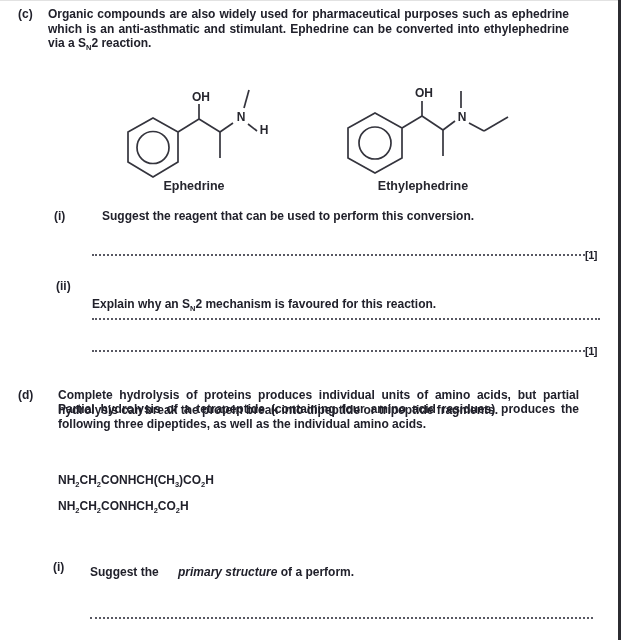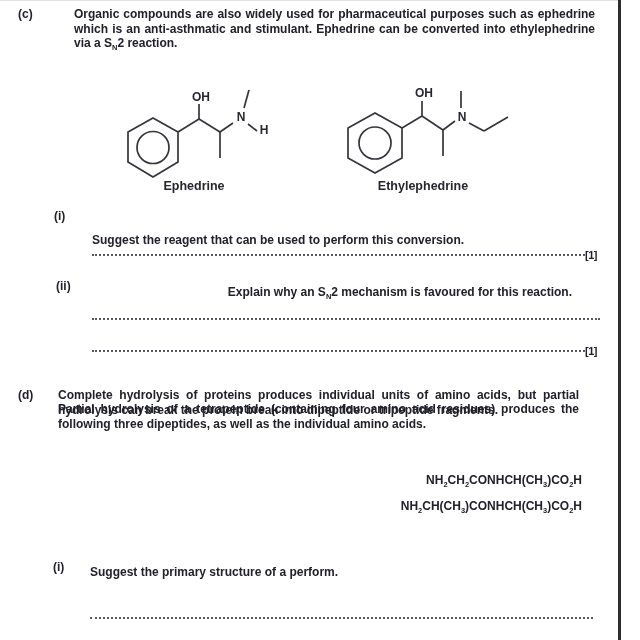--- a/index.html
+++ b/index.html
@@ -6,39 +6,39 @@
   body{
     width:640px;height:640px;position:relative;background:#ffffff;
     font-family:"Liberation Sans","DejaVu Sans",sans-serif;
     color:#21212b;overflow:hidden;
   }
   .abs{position:absolute;}
   .txt{font-size:12px;font-weight:bold;line-height:14.5px;}
   .just{text-align:justify;}
   .marker{font-size:12px;font-weight:bold;}
   sub{font-size:0.62em;}
-  .it{}
+  .it{font-style:italic;margin-left:16px;}
   .ansline{display:flex;align-items:flex-end;}
   .dots{flex:1;height:0;border-bottom:2px dotted #585862;}
   .mark{font-size:11px;font-weight:bold;line-height:10px;margin-bottom:-4px;letter-spacing:-0.5px;}
   .vrule{left:618px;top:0;width:2.5px;height:640px;background:#2c2c31;}
   .topedge{left:0;top:0;width:618px;height:1px;background:#e2e2e2;}
-  .formulas{text-align:right;line-height:21.5px;font-size:12px;font-weight:bold;}
+  .formulas{text-align:left;line-height:21.5px;font-size:12px;font-weight:bold;}
   svg text{font-family:"Liberation Sans","DejaVu Sans",sans-serif;font-weight:bold;fill:#26262e;}
   svg .atom{font-size:12px;}
   svg .mol-label{font-size:12.5px;}
   svg line, svg polygon, svg circle{stroke:#34343d;stroke-width:1.7;fill:none;}
 </style>
 </head>
 <body>
 
 <div class="abs topedge"></div>
 
 <div class="abs marker" style="left:18px;top:7px;">(c)</div>
-<div class="abs txt just" style="left:74px;top:7px;width:521px;">Organic compounds are also widely used for pharmaceutical purposes such as ephedrine which is an anti-asthmatic and stimulant. Ephedrine can be converted into ethylephedrine via a S<sub>N</sub>2 reaction.</div>
+<div class="abs txt just" style="left:48px;top:7px;width:521px;">Organic compounds are also widely used for pharmaceutical purposes such as ephedrine which is an anti-asthmatic and stimulant. Ephedrine can be converted into ethylephedrine via a S<sub>N</sub>2 reaction.</div>
 
 <svg class="abs" style="left:0;top:0;pointer-events:none;" width="640" height="200" viewBox="0 0 640 200">
   <g>
     <polygon points="153,118 178,132 178,162 153,177 128,162 128,132"></polygon>
     <circle cx="153" cy="147.5" r="16"></circle>
     <line x1="178" y1="132" x2="199" y2="119"></line>
     <line x1="199" y1="119" x2="199" y2="104"></line>
     <text class="atom" x="201" y="101" text-anchor="middle">OH</text>
     <line x1="199" y1="119" x2="220" y2="132"></line>
     <line x1="220" y1="132" x2="220" y2="158"></line>
@@ -60,43 +60,43 @@
     <line x1="443" y1="130" x2="455" y2="121"></line>
     <text class="atom" x="462" y="121" text-anchor="middle">N</text>
     <line x1="461" y1="108" x2="461" y2="91"></line>
     <line x1="469" y1="123" x2="484" y2="131"></line>
     <line x1="484" y1="131" x2="508" y2="117"></line>
     <text class="mol-label" x="423" y="190" text-anchor="middle">Ethylephedrine</text>
   </g>
 </svg>
 
 <div class="abs marker" style="left:54px;top:209px;">(i)</div>
-<div class="abs txt" style="left:92px;top:209px;width:480px;margin-top:24px;">Suggest the reagent that can be used to perform this conversion.</div>
+<div class="abs txt" style="left:102px;top:209px;width:480px;">Suggest the reagent that can be used to perform this conversion.</div>
 <div class="abs ansline" style="left:92px;top:241px;width:505px;height:15px;">
   <div class="dots"></div>
   <span class="mark">[1]</span>
 </div>
 
 <div class="abs marker" style="left:56px;top:279px;">(ii)</div>
-<div class="abs txt" style="left:92px;top:285px;width:480px;text-align:right;">Explain why an S<sub>N</sub>2 mechanism is favoured for this reaction.</div>
+<div class="abs txt" style="left:92px;top:297px;width:480px;">Explain why an S<sub>N</sub>2 mechanism is favoured for this reaction.</div>
 <div class="abs ansline" style="left:92px;top:305px;width:508px;height:15px;">
   <div class="dots"></div>
 </div>
 <div class="abs ansline" style="left:92px;top:337px;width:505px;height:15px;">
   <div class="dots"></div>
   <span class="mark">[1]</span>
 </div>
 
 <div class="abs marker" style="left:18px;top:388px;">(d)</div>
 <div class="abs txt just" style="left:58px;top:388px;width:521px;">Complete hydrolysis of proteins produces individual units of amino acids, but partial hydrolysis can break the protein break into dipeptide or tripeptide fragments.</div>
 <div class="abs txt just" style="left:58px;top:402px;width:521px;">Partial hydrolysis of a tetrapeptide (containing four amino acid residues) produces the following three dipeptides, as well as the individual amino acids.</div>
 
 <div class="abs formulas" style="left:58px;top:470px;width:524px;">
   <div>NH<sub>2</sub>CH<sub>2</sub>CONHCH(CH<sub>3</sub>)CO<sub>2</sub>H</div>
-  <div>NH<sub>2</sub>CH(CH<sub>3</sub>)CONHCH(CH<sub>3</sub>)CO<sub>2</sub>H</div>
+  <div>NH<sub>2</sub>CH<sub>2</sub>CONHCH<sub>2</sub>CO<sub>2</sub>H</div>
 </div>
 
 <div class="abs marker" style="left:53px;top:560px;">(i)</div>
 <div class="abs txt" style="left:90px;top:565px;width:480px;"><span>Suggest the </span><span class="it">primary structure</span><span> of a perform.</span></div>
 <div class="abs ansline" style="left:90px;top:604px;width:503px;height:15px;">
   <div class="dots"></div>
 </div>
 
 <div class="abs vrule"></div>
 

